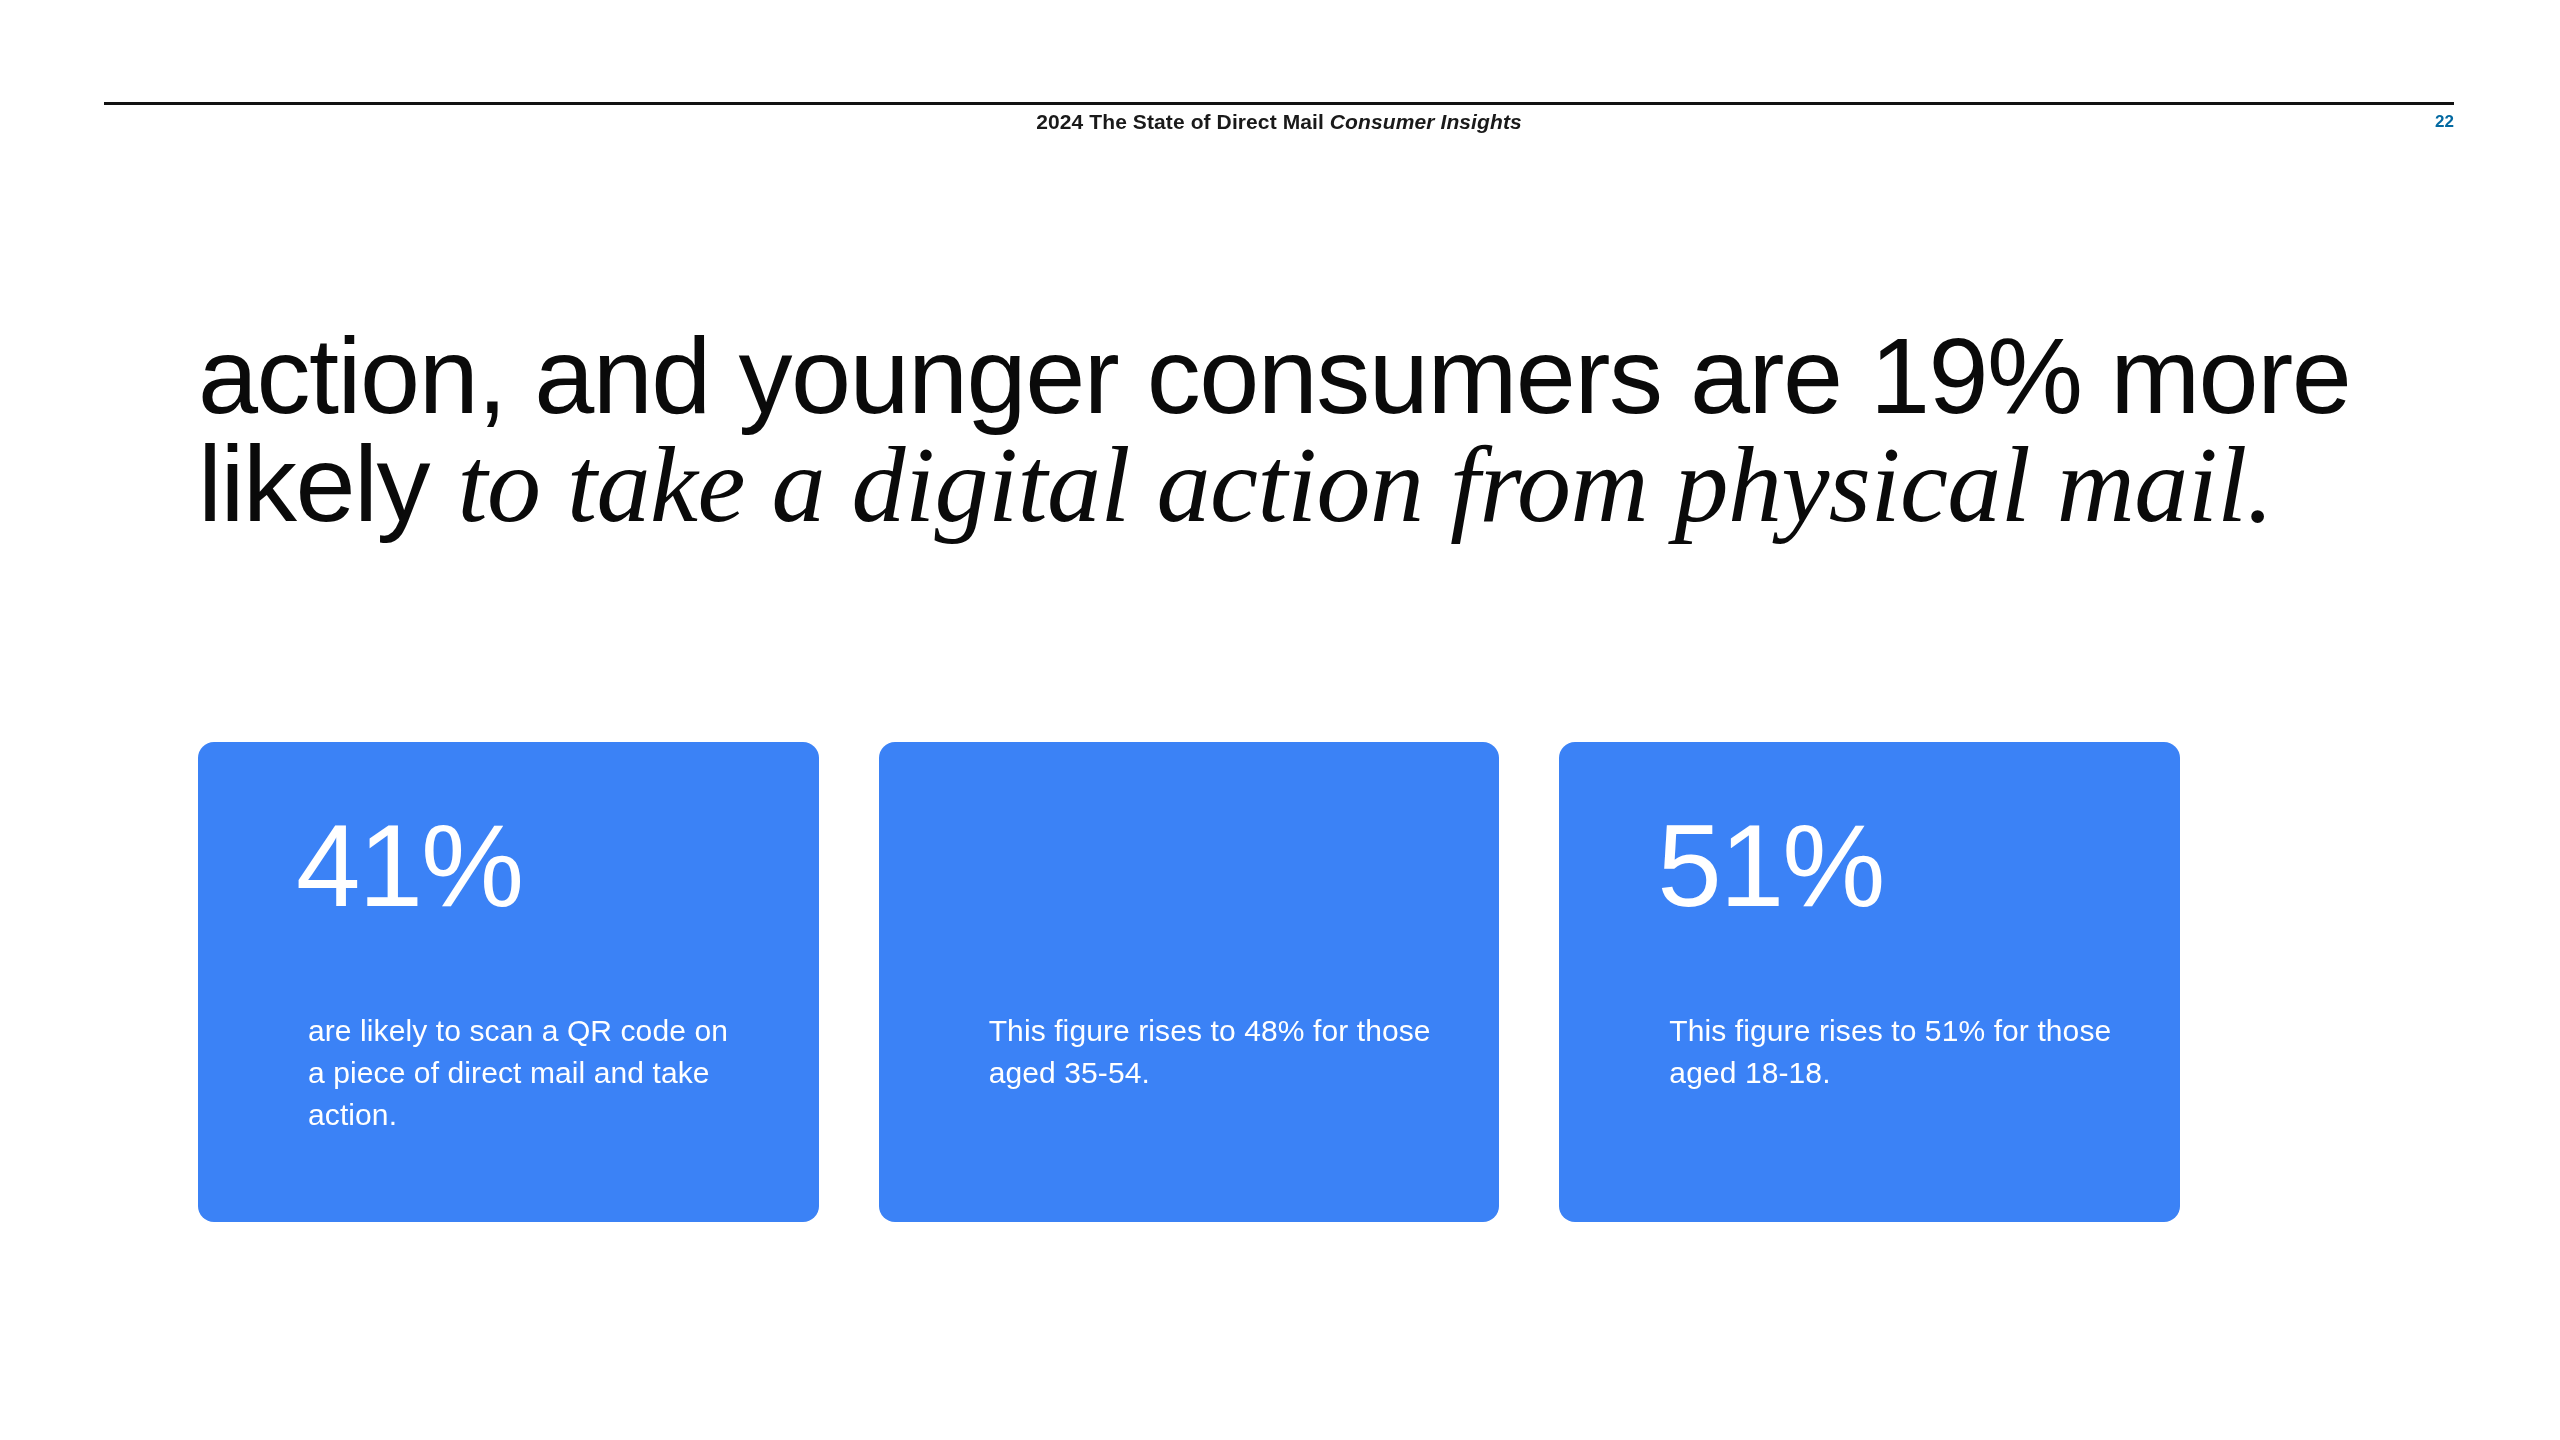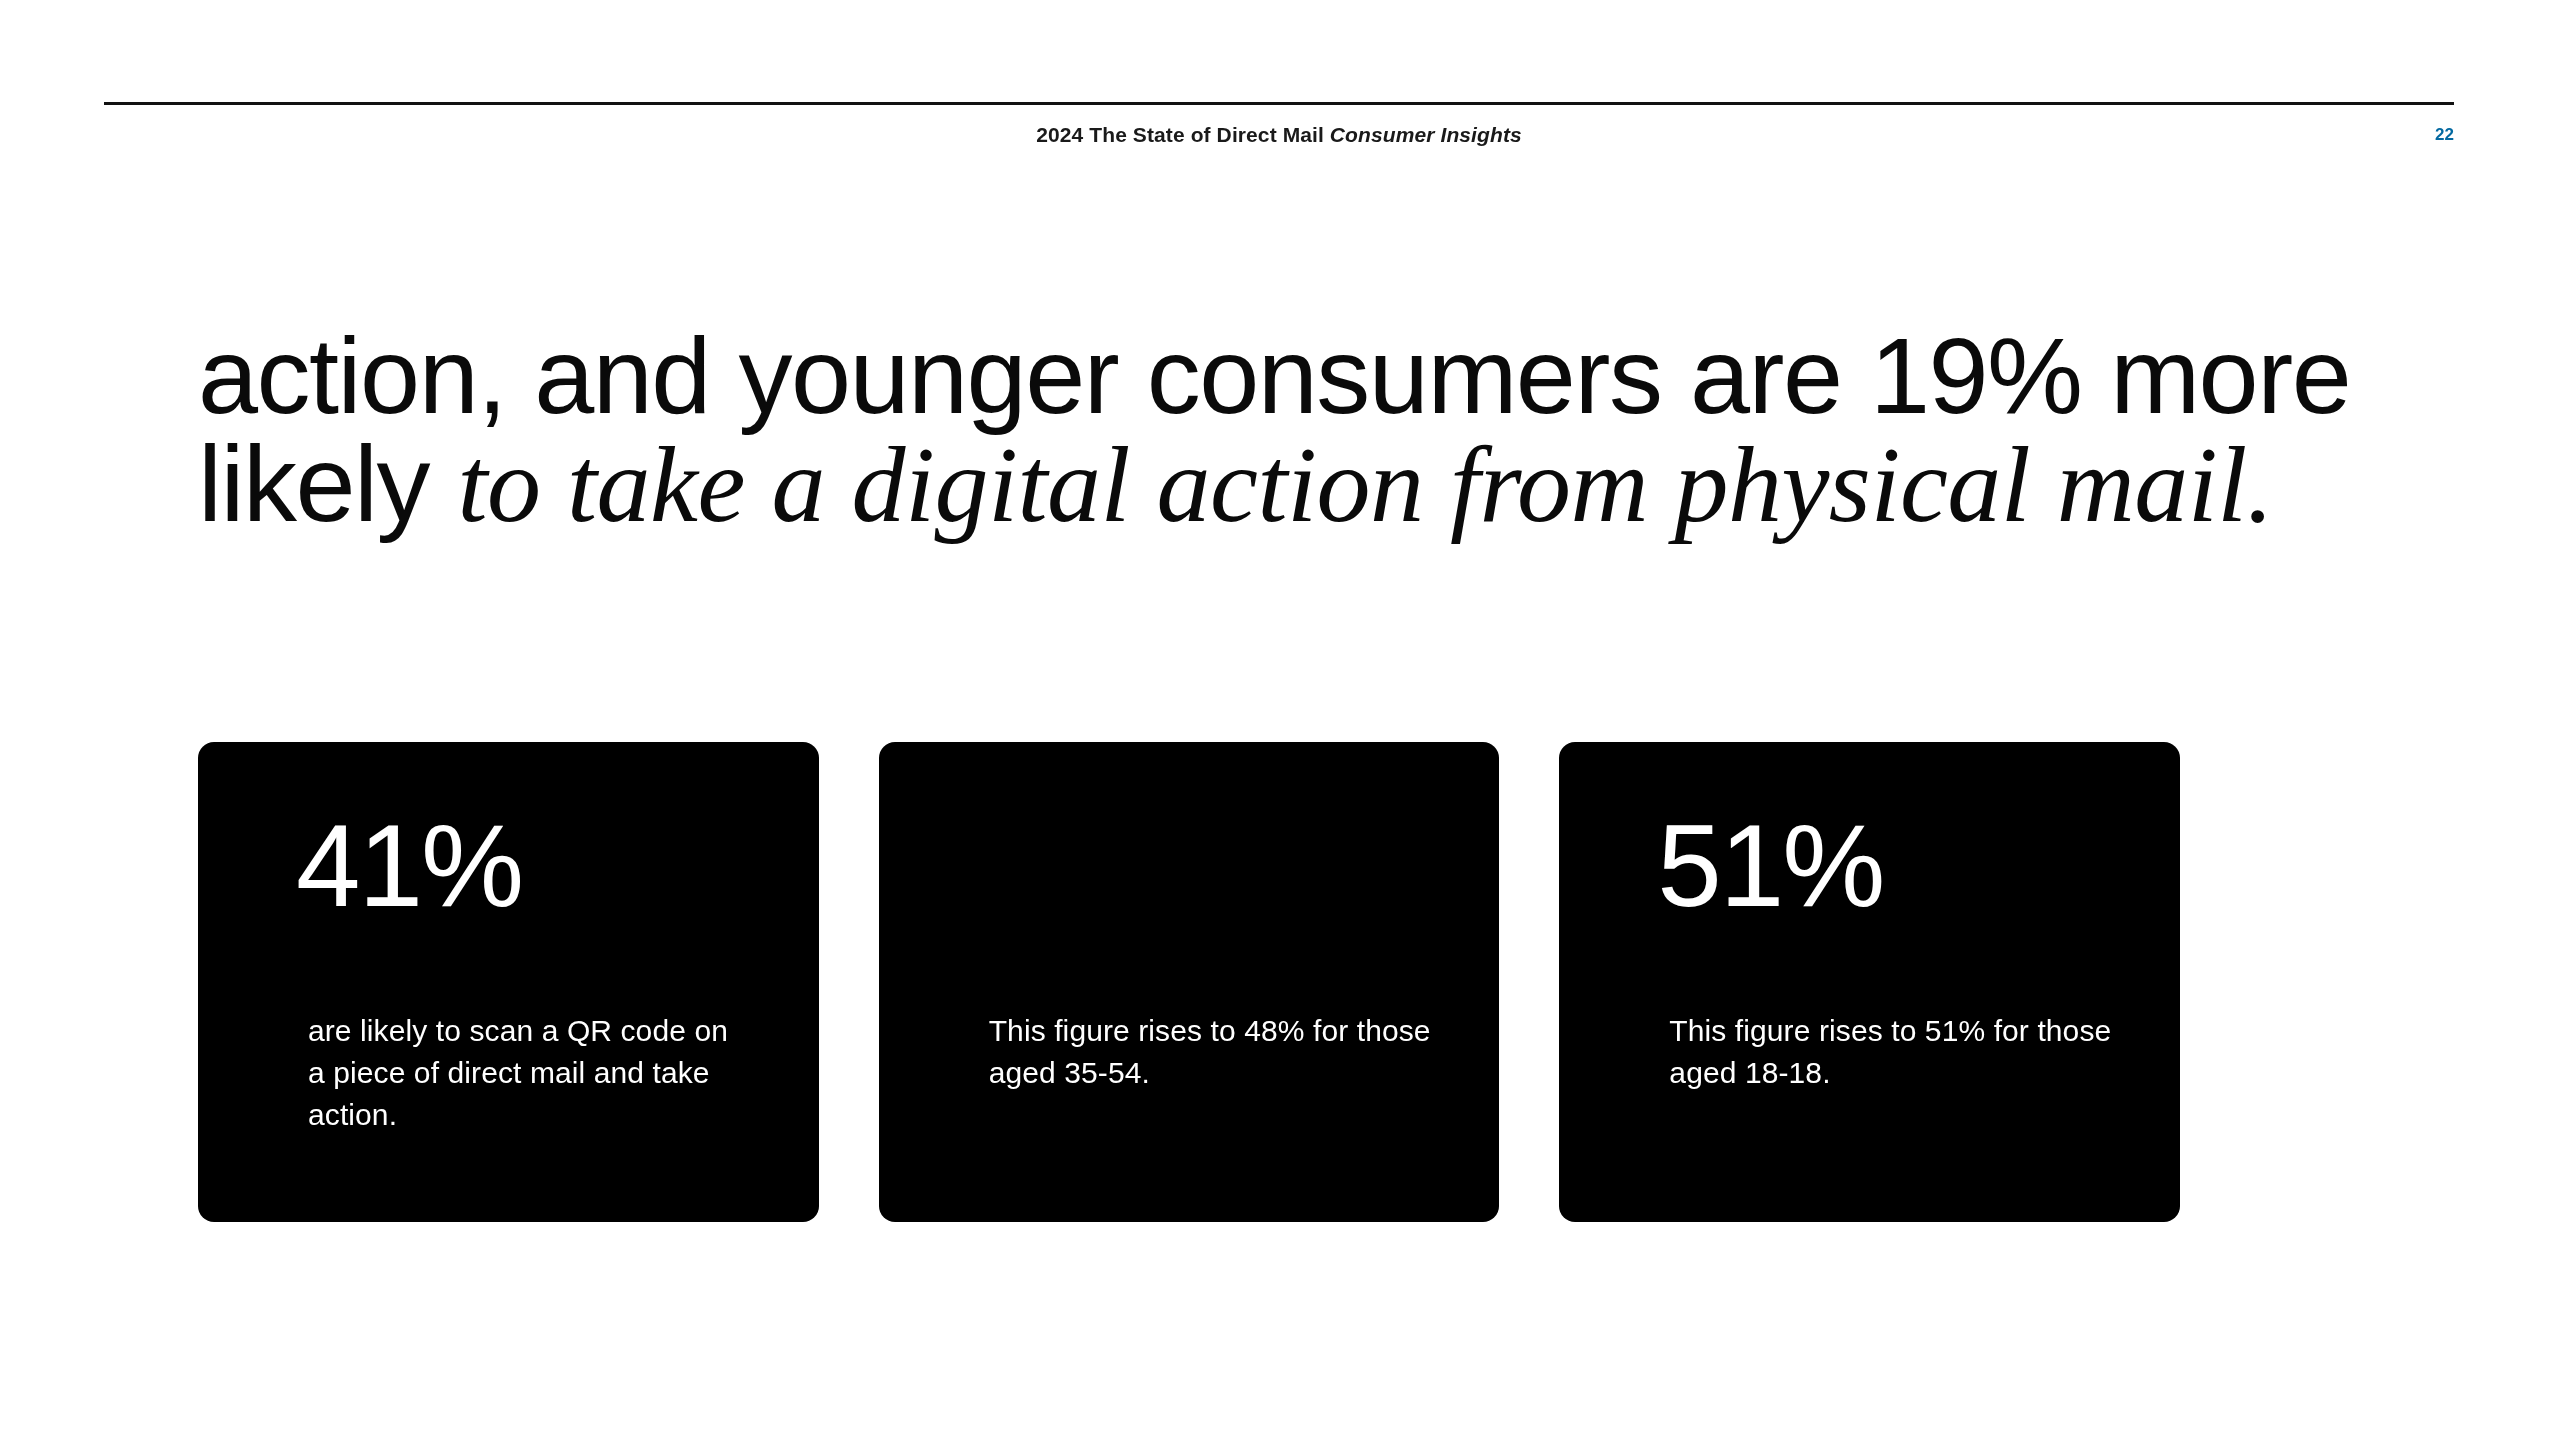--- a/index.html
+++ b/index.html
@@ -29,21 +29,21 @@
     position: absolute;
     left: 104px;
     top: 102px;
     width: 2350px;
     height: 3px;
     background: #111111;
   }
   .header-bar {
     position: absolute;
     left: 104px;
-    top: 118px;
+    top: 105px;
     width: 2350px;
     height: 34px;
   }
   .header-center {
     position: absolute;
     left: 0;
     right: 0;
     top: 0;
     text-align: center;
     font-size: 21px;
@@ -98,21 +98,21 @@
     left: 198px;
     top: 742px;
     width: 1982px;
     height: 480px;
     display: flex;
     flex-direction: row;
     gap: 60px;
   }
   .card {
     flex: 1 1 0;
-    background: #000000;
+    background: #3b82f6;
     border-radius: 16px;
     position: relative;
     box-sizing: border-box;
     padding: 62px 70px 0 98px;
     overflow: hidden;
   }
   .card-value {
     font-size: 116px;
     line-height: 124px;
     font-weight: 300;

